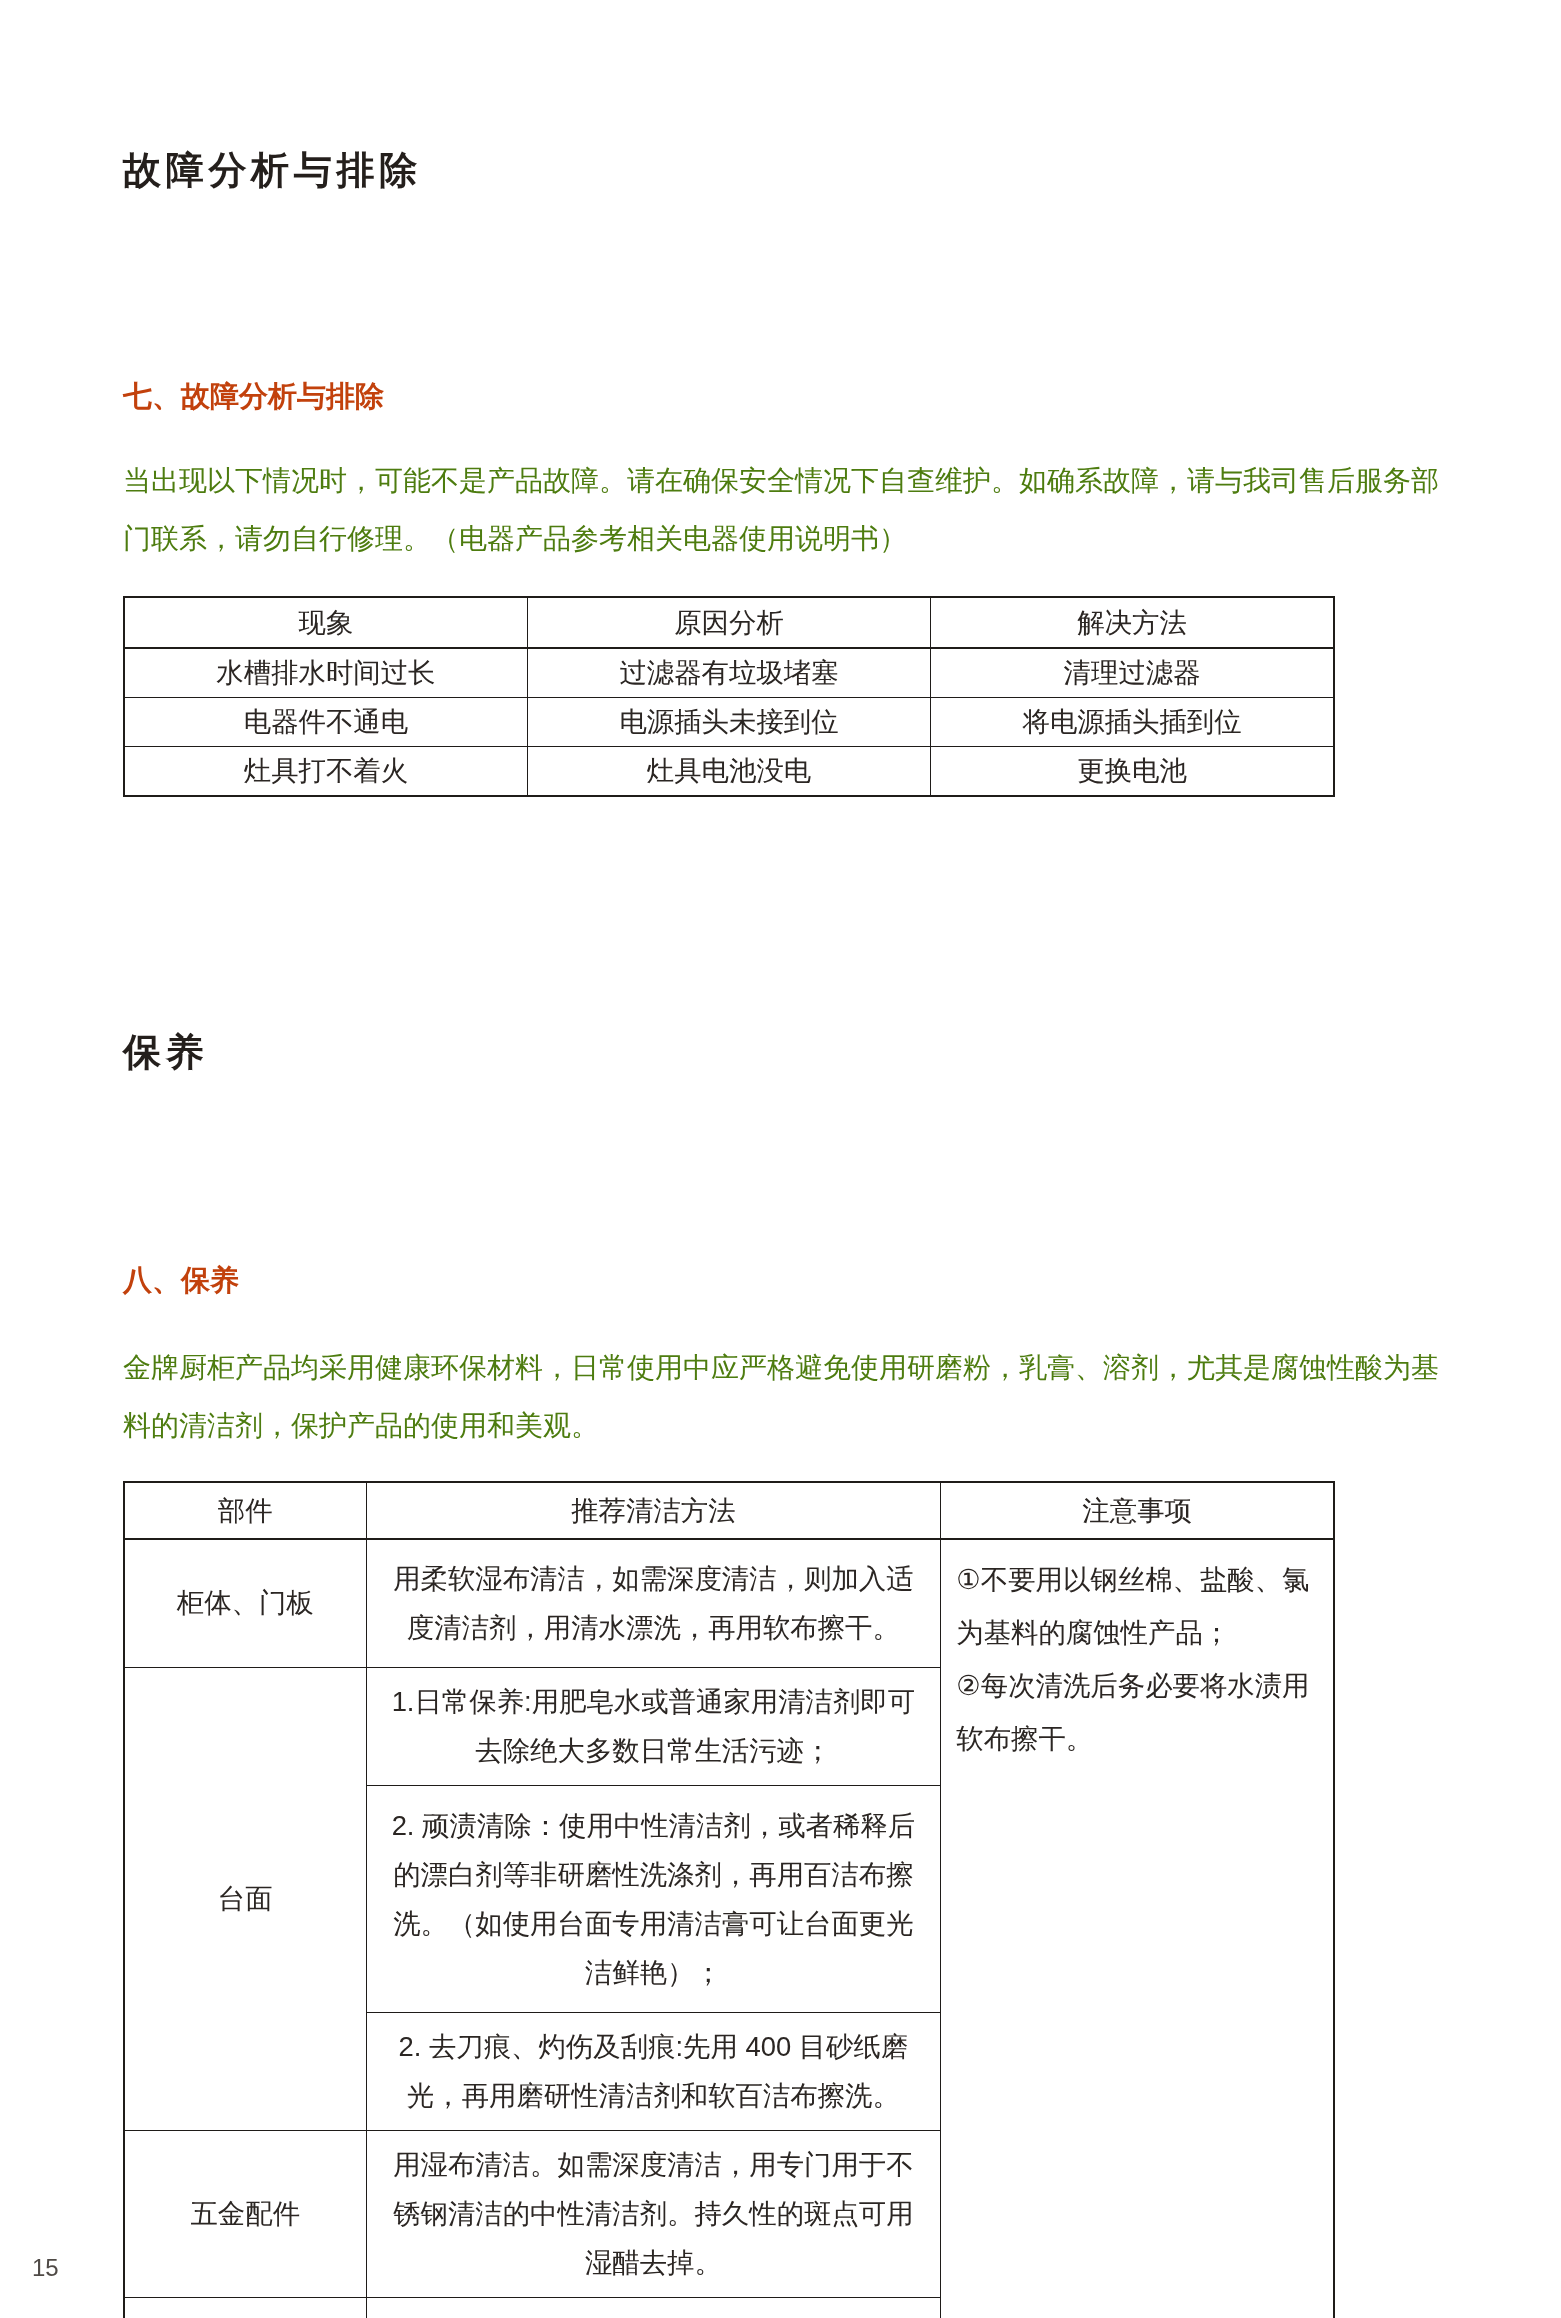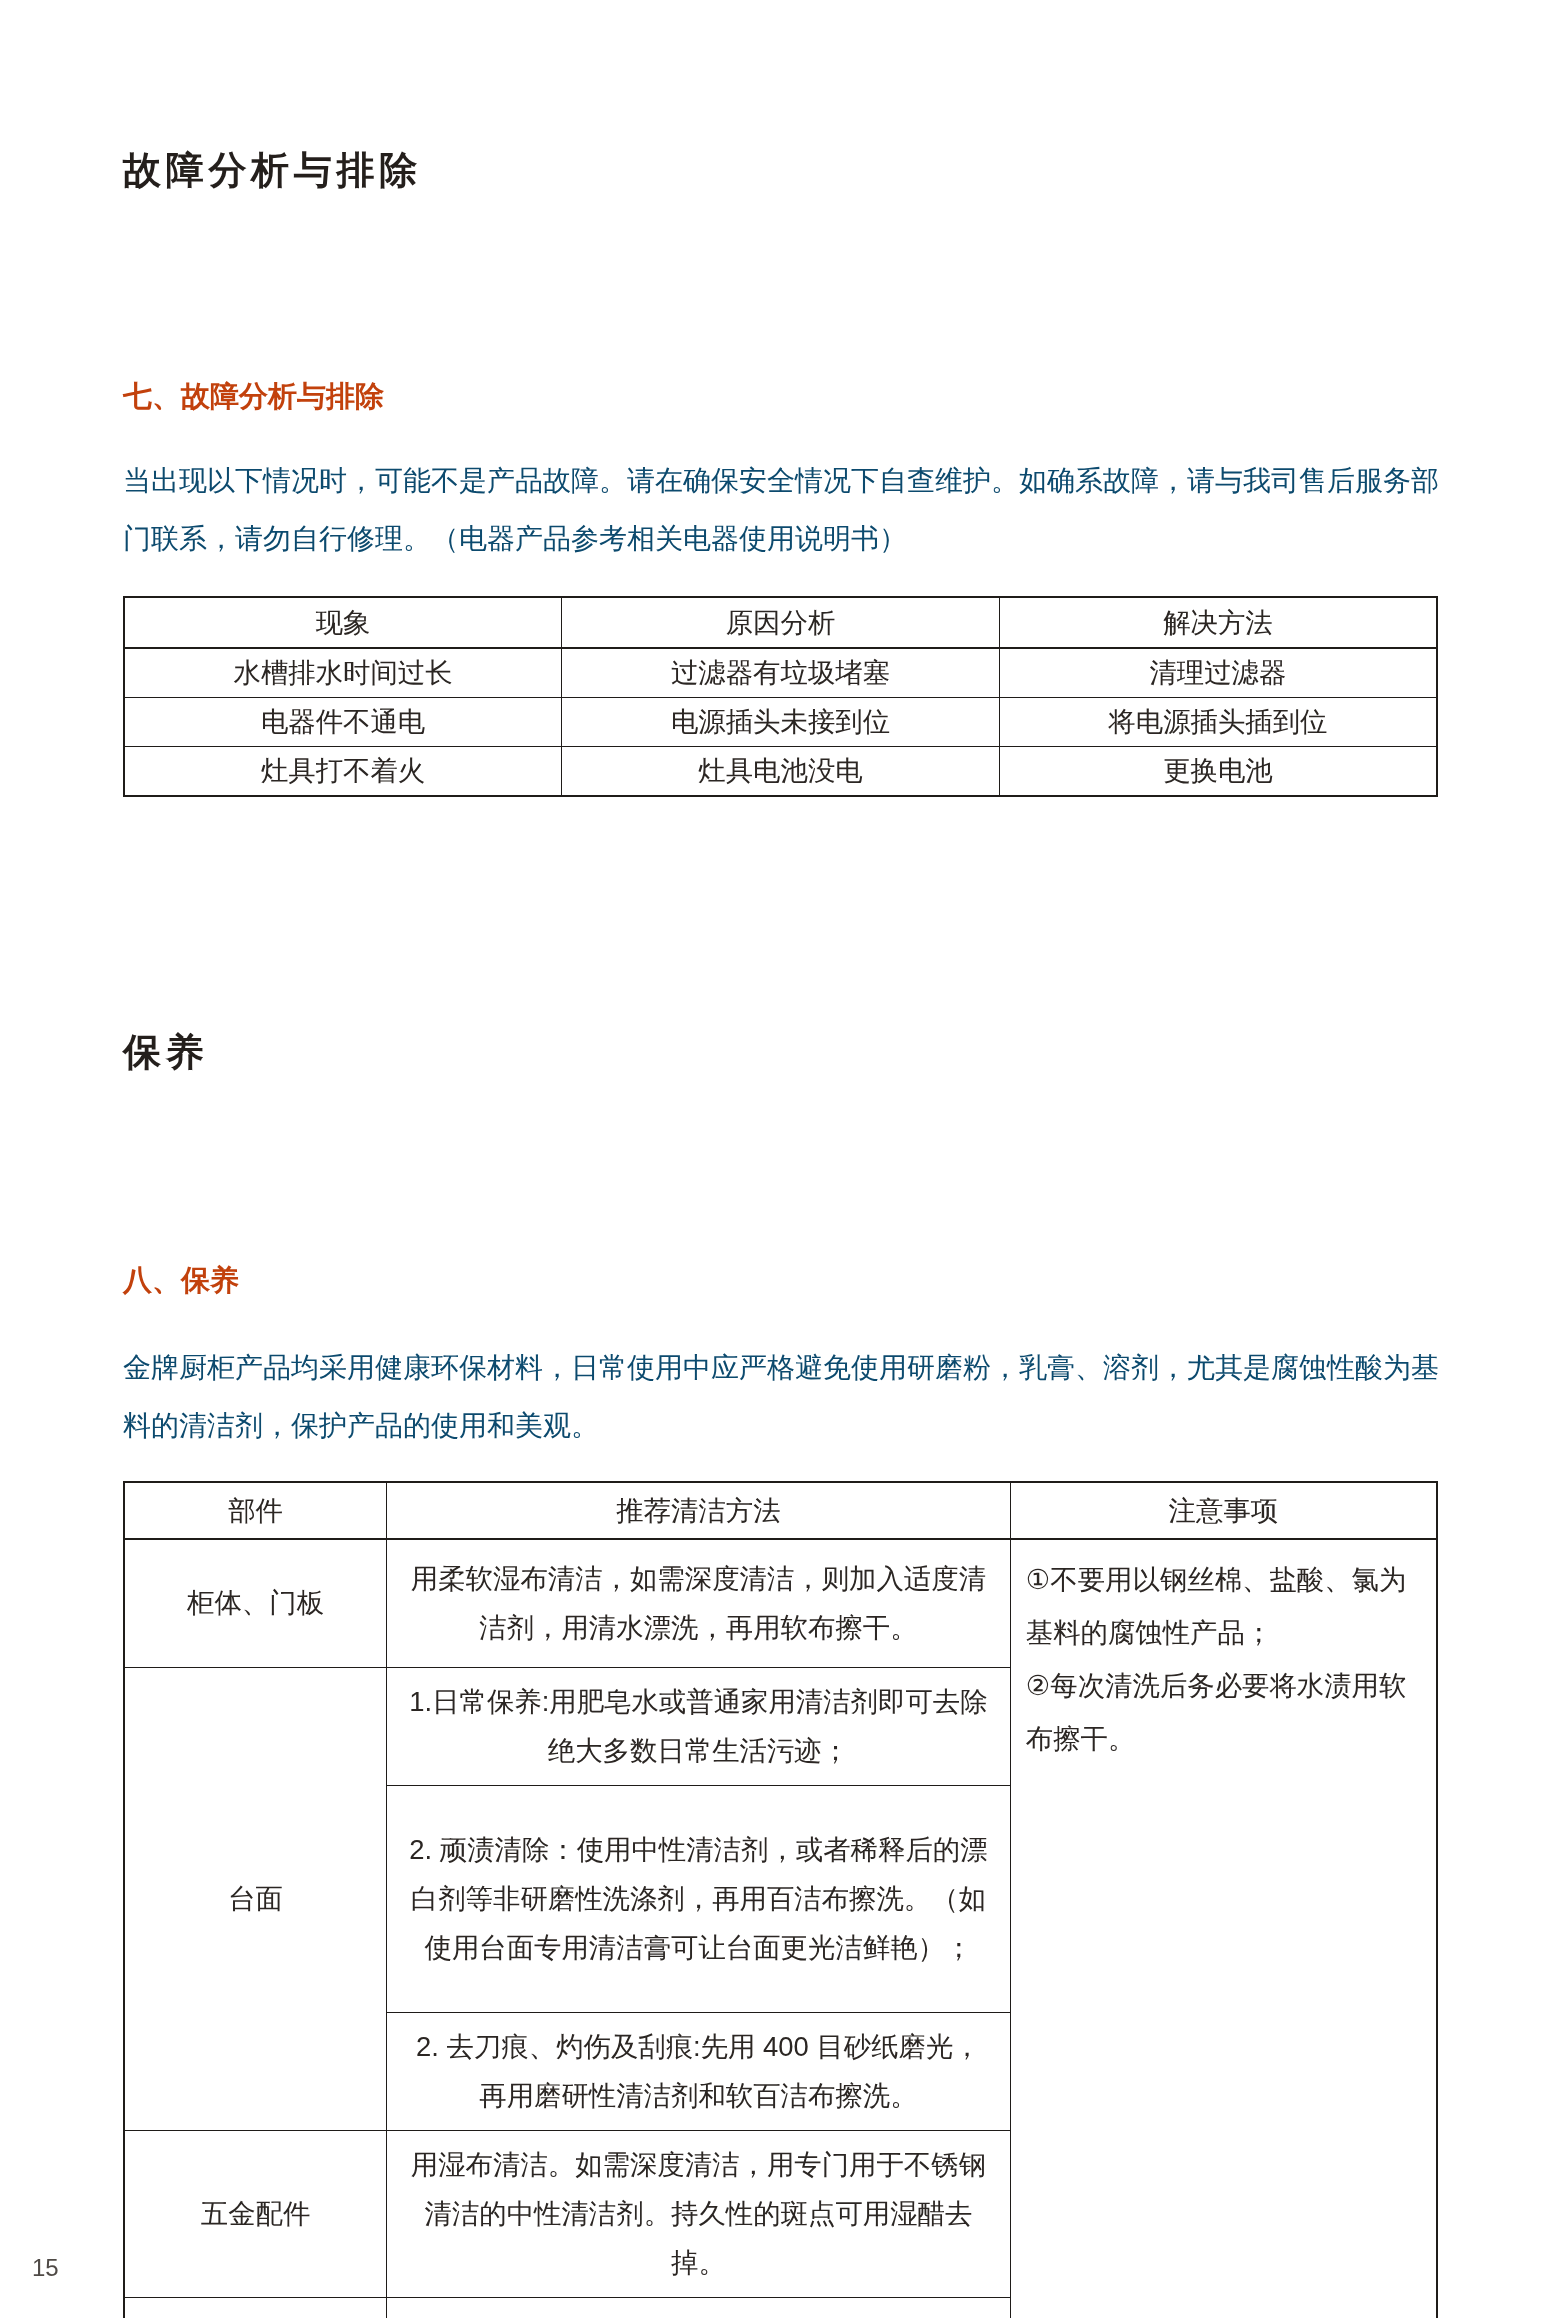--- a/index.html
+++ b/index.html
@@ -41,30 +41,30 @@
   #heading-fault { top: 379px; }
   #heading-care  { top: 1263px; }
 
   .intro {
     position: absolute;
     left: 123px;
     width: 1325px;
     margin: 0;
     font-size: 28px;
     line-height: 58px;
-    color: #0c4a6e;
+    color: #4d7c0f;
     text-align: left;
   }
   #intro-fault { top: 452px; }
   #intro-care  { top: 1339px; }
 
   table.doc-table {
     position: absolute;
     left: 123px;
-    width: 1315px;
+    width: 1212px;
     border-collapse: collapse;
     table-layout: fixed;
     border: 2.8px solid #1f1c19;
     font-size: 27.4px;
     color: #2b2623;
   }
   table.doc-table th,
   table.doc-table td {
     border: 1.9px solid #1f1c19;
     padding: 0;

